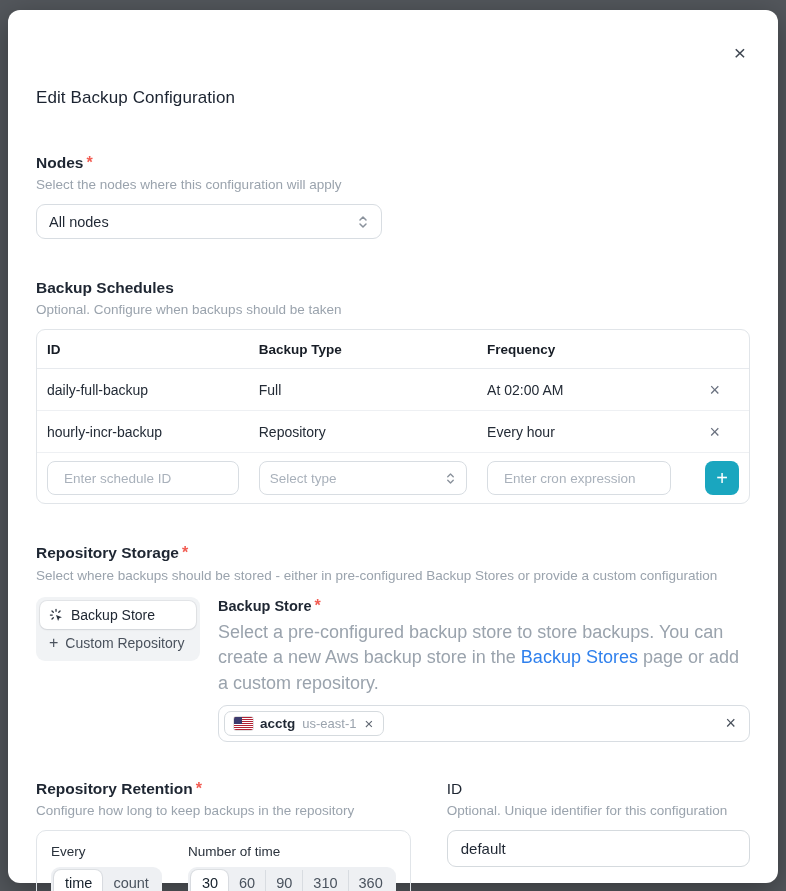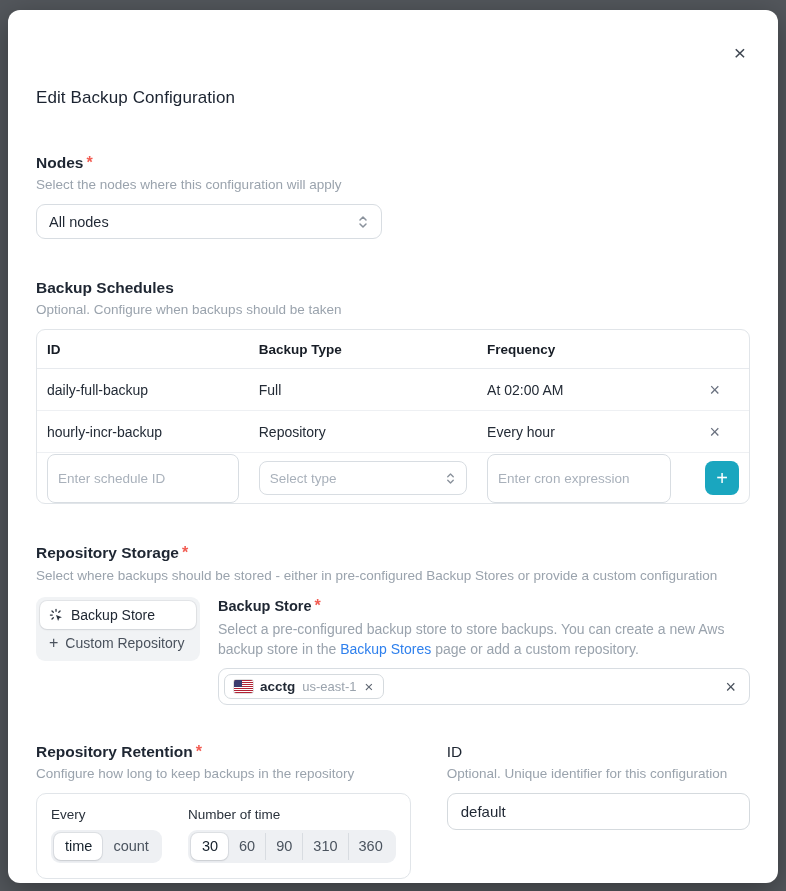--- a/index.html
+++ b/index.html
@@ -47,23 +47,23 @@
   
   .sec-schedules { margin-bottom: 40px; }
   .sched-table { margin-top: 12px; border: 1px solid #e1e5e9; border-radius: 9px; overflow: hidden; background: #fff; }
   .t-row { display: grid; grid-template-columns: 30.6% 33% 29.4% 7%; align-items: center; padding: 0 10px; }
   .t-head { height: 39px; border-bottom: 1px solid #e7eaee; }
   .t-head .th { font-size: 13.5px; font-weight: 700; color: #171d26; }
   .t-data { height: 42px; border-bottom: 1px solid #eef0f3; font-size: 14px; color: #232b36; }
   .row-x { background: none; border: none; cursor: pointer; color: #6b7280; font-size: 18px; line-height: 1; justify-self: center; padding: 2px 4px; }
   .t-input { height: 50px; }
   .cell-input {
-    width: calc(100% - 20px); height: 49px;
+    width: calc(100% - 20px); height: 34px;
     border: 1px solid #d8dde2; border-radius: 8px;
-    padding: 0 10px; font-size: 13.5px; color: #8b5cf6;
+    padding: 0 16px; font-size: 13.5px; color: #8b5cf6;
     font-family: "Liberation Sans", sans-serif;
     outline: none;
   }
   .cell-input::placeholder { color: #a9b1bb; }
   .fake-select {
     width: calc(100% - 20px); height: 34px;
     border: 1px solid #d8dde2; border-radius: 8px;
     padding: 0 10px; display: flex; align-items: center; justify-content: space-between;
     cursor: pointer; background: #fff;
   }
@@ -90,21 +90,21 @@
     padding: 6px 9px; border-radius: 7px;
     font-size: 14px; color: #4a525d; cursor: pointer; white-space: nowrap;
   }
   .tab.active {
     background: #fff; color: #1d2530; font-weight: 500;
     box-shadow: 0 0 0 1px rgba(15,23,42,.06), 0 1px 2px rgba(15,23,42,.08);
   }
   .tab .plus-glyph { font-size: 16px; color: #4a525d; line-height: 1; }
   .storage-panel { flex: 1; margin-left: 18px; }
   .panel-label { font-size: 14.5px; font-weight: 600; color: #1e2632; }
-  .panel-desc { font-size: 14px; color: #9aa3ad; line-height: 1.4; margin-top: 5px; max-width: 540px; }
+  .panel-desc { font-size: 18px; color: #9aa3ad; line-height: 1.4; margin-top: 5px; max-width: 540px; }
   .panel-desc a { color: #2f80ed; text-decoration: none; cursor: pointer; }
   .store-select {
     margin-top: 9px; min-height: 37px;
     border: 1px solid #d8dde2; border-radius: 9px;
     display: flex; align-items: center;
     padding: 3px 12px 3px 5px; cursor: pointer; background: #fff;
   }
   .chip {
     display: inline-flex; align-items: center; gap: 7px;
     border: 1px solid #d5dade; border-radius: 7px;

